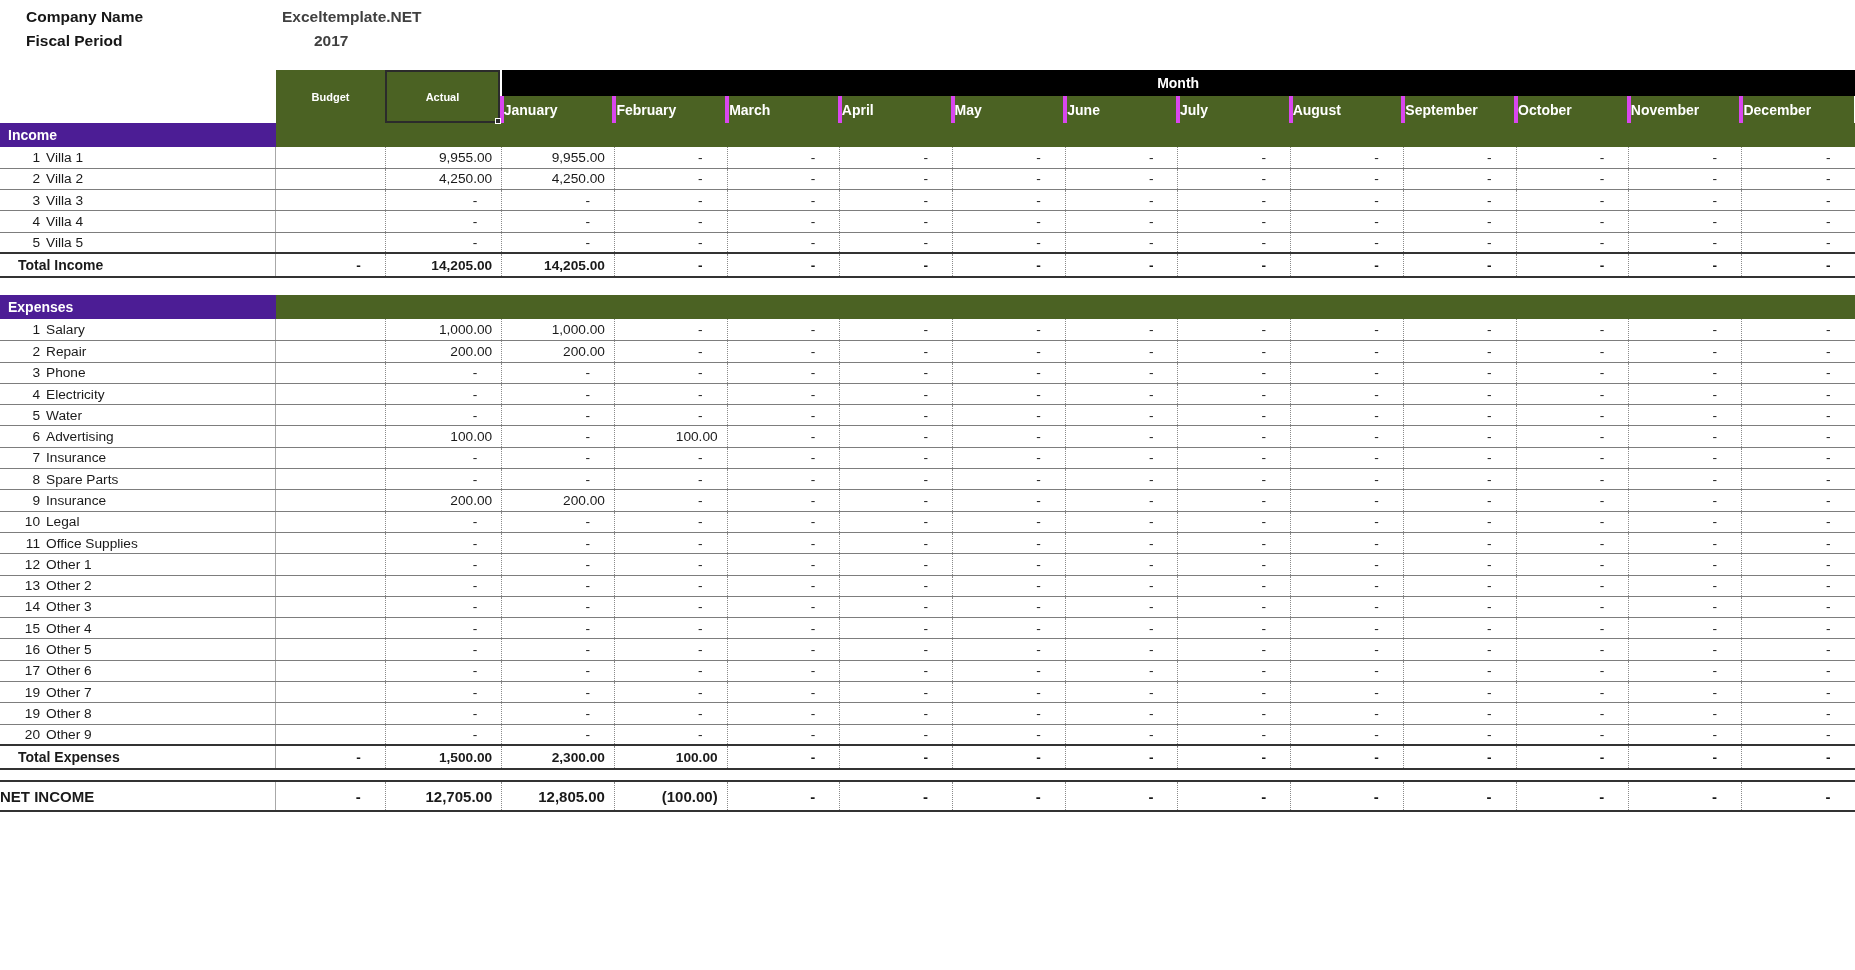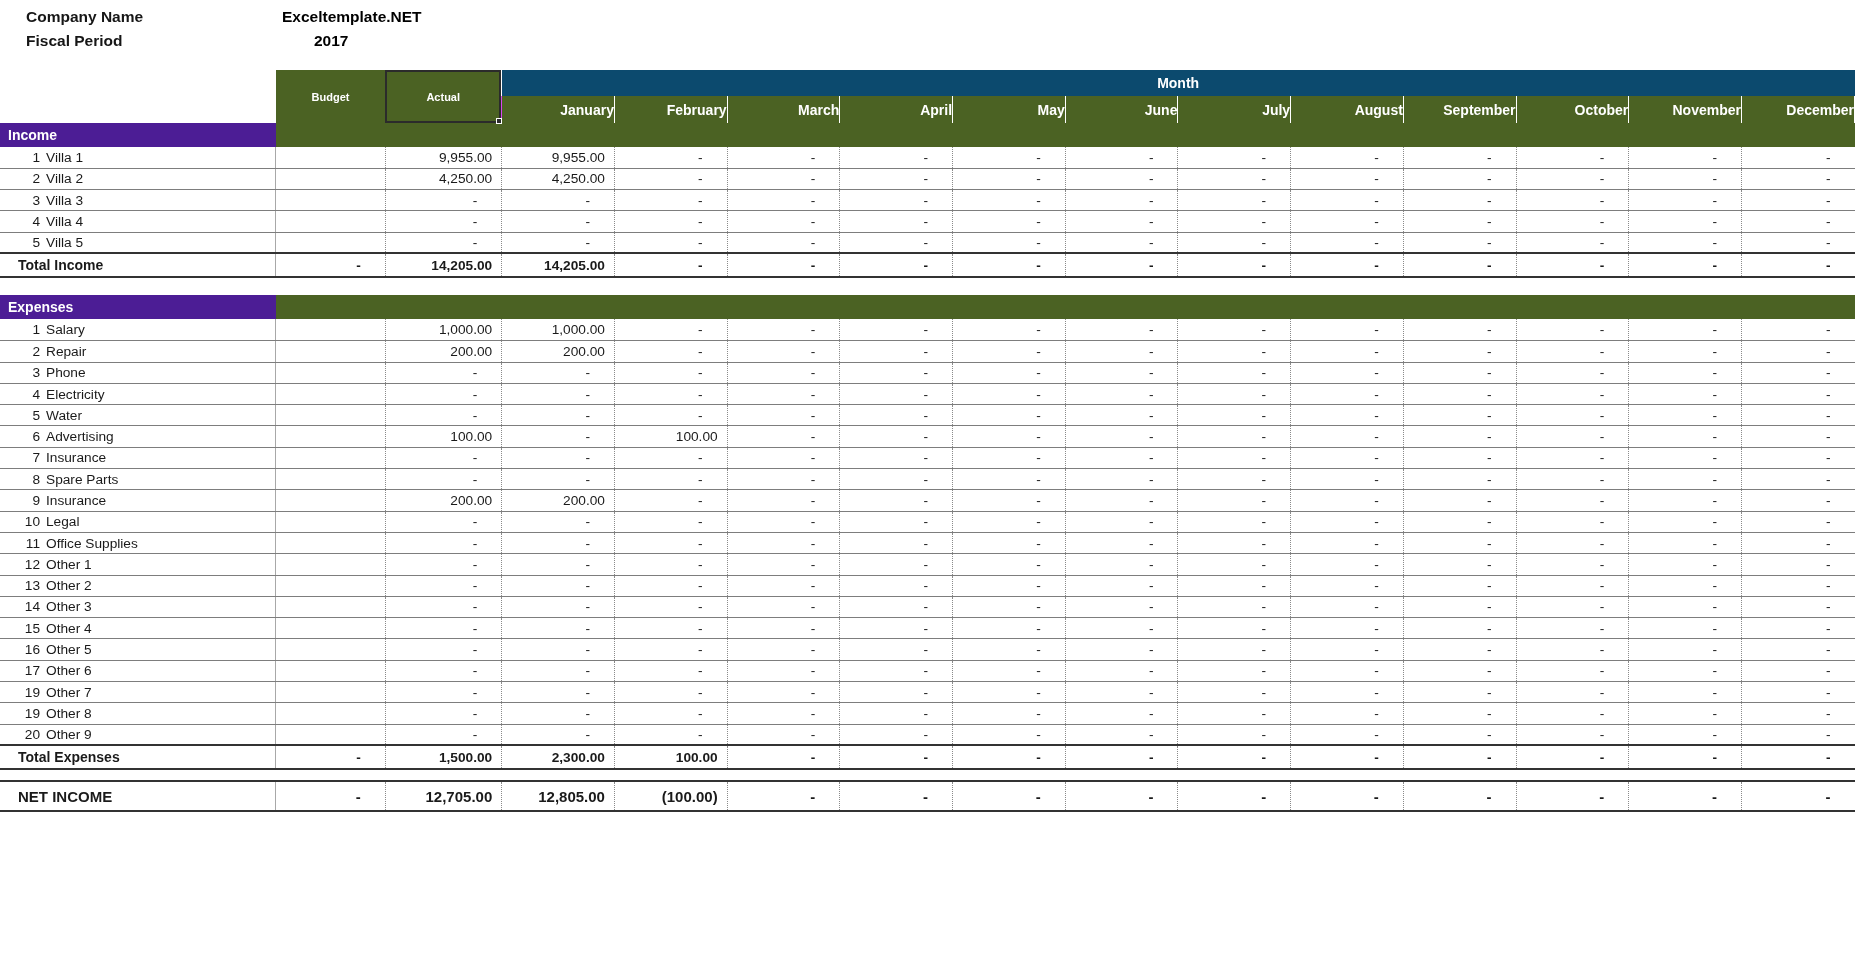--- a/index.html
+++ b/index.html
@@ -13,21 +13,21 @@
   #sheet { position: relative; width: 1855px; height: 970px; }
 
   
   .meta { position: absolute; top: 8px; left: 0; width: 100%; }
   .meta-row { display: flex; align-items: flex-start; height: 24px; margin-left: 8px; }
   .meta-label {
     width: 232px; padding-left: 18px;
     font-size: 15.5px; font-weight: bold; color: #161616;
   }
   .meta-value {
-    font-size: 15.5px; font-weight: bold; color: #000000;
+    font-size: 15.5px; font-weight: bold; color: #404040;
   }
   .meta-value.v-company { margin-left: 42px; }
   .meta-value.v-year { margin-left: 74px; }
 
   
   table.grid {
     position: absolute; top: 70px; left: 0;
     border-collapse: collapse;
     table-layout: fixed;
     width: 1855px;
@@ -40,27 +40,27 @@
   table.grid col.c-month   { width: 94.8px; }
 
   td, th { padding: 0; vertical-align: middle; font-weight: normal; }
 
   
   .hdr-green {
     background: #4b6223;
     color: #ffffff;
     font-weight: bold;
     font-size: 14px;
-    text-align: right;
+    text-align: left;
     height: 27px;
-    border-left: 1px solid #d946ef;
+    border-left: 4px solid #d946ef;
     border-right: 1px solid #ffffff;
   }
   .hdr-monthtitle {
-    background: #0c4a6e; color: #ffffff; font-weight: bold;
+    background: #000000; color: #ffffff; font-weight: bold;
     font-size: 14px; text-align: center; height: 26px;
   }
   .hdr-blank { background: #ffffff; border: none; height: 26px; }
   .hdr-tall {
     background: #4b6223; color: #ffffff; font-weight: bold;
     font-size: 11px; text-align: center;
   }
 
   .cell-actual-sel { position: relative; }
   .sel-box {
@@ -109,21 +109,21 @@
   tr.total-row td.lbl { padding-left: 18px; font-size: 14px; }
 
   tr.spacer td { height: 18px; border: none; background: #ffffff; }
   tr.spacer-sm td { height: 12px; border: none; background: #ffffff; }
 
   tr.net-row td {
     font-weight: bold; height: 30px; font-size: 15px;
     border-top: 2px solid #333333;
     border-bottom: 2px solid #333333;
   }
-  tr.net-row td.lbl { padding-left: 18px; }
+  tr.net-row td.lbl { }
 </style>
 </head>
 <body>
 
 <div id="sheet">
 
   <div class="meta">
     <div class="meta-row">
       <div class="meta-label">Company Name</div>
       <div class="meta-value v-company">Exceltemplate.NET</div>

